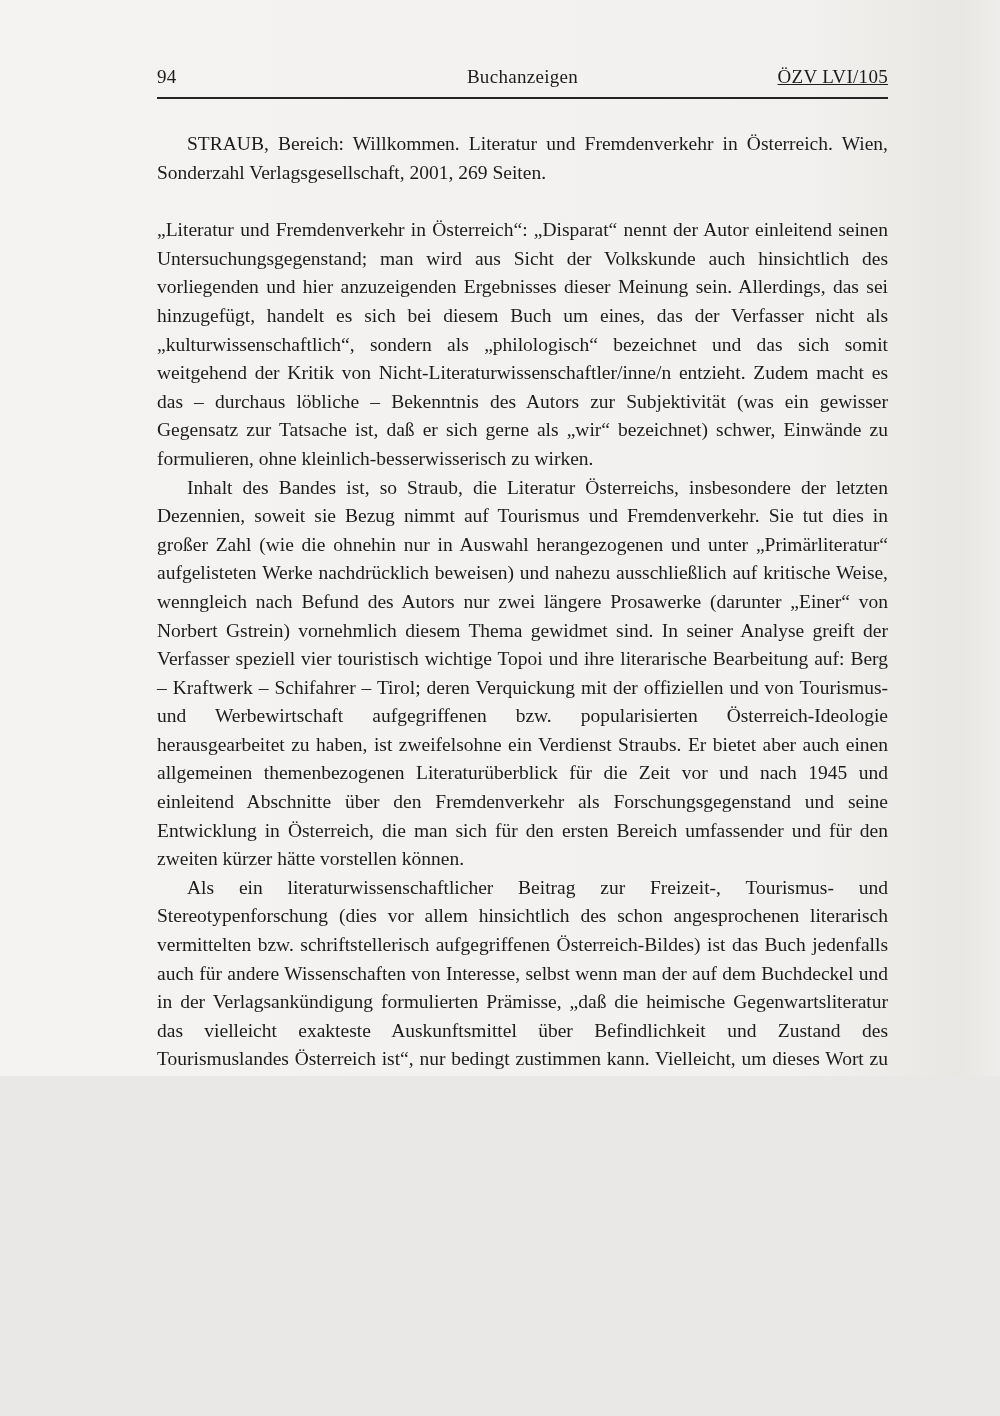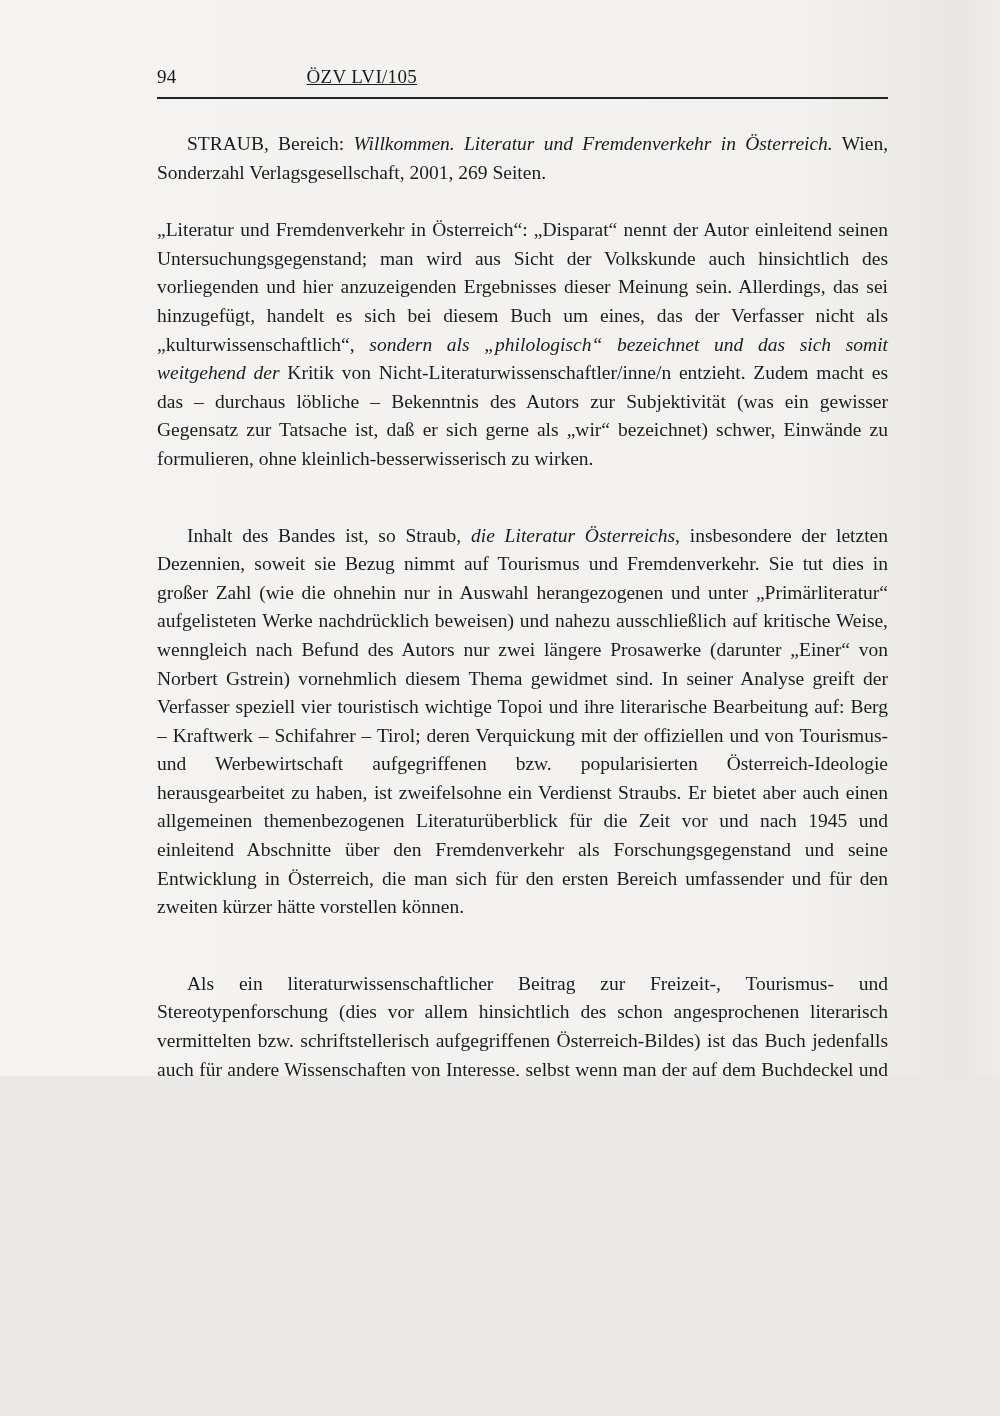--- a/index.html
+++ b/index.html
@@ -37,31 +37,32 @@
     line-height: 28.6px;
     text-align: justify;
     color: #1c1c1c;
   }
   .citation {
     margin-top: 31px;
     margin-bottom: 29px;
     text-indent: 30px;
   }
   .review-body p { margin: 0; }
-  .review-body p.indent { text-indent: 30px; margin-top: 48px; }
-  .it { font-style: italic; }
+  .review-body p.indent { text-indent: 30px; }
+  .it { }
 </style>
 </head>
 <body>
 
 <div class="page">
   <div class="content">
 
     <div class="header-row">
       <span class="header-left">94</span>
+      <span class="header-center">Buchanzeigen</span>
       <span class="header-right">ÖZV LVI/105</span>
     </div>
 
     <div class="header-rule"></div>
 
     <p class="citation"><span>STRAUB, Bereich: </span><span class="it">Willkommen. Literatur und Fremdenverkehr in Österreich.</span><span> Wien, Sonderzahl Verlagsgesellschaft, 2001, 269 Seiten.</span></p>
 
     <div class="review-body">
         <p class=""><span>„Literatur und Fremdenverkehr in Österreich“: „Disparat“ nennt der Autor einleitend seinen Untersuchungsgegenstand; man wird aus Sicht der Volkskunde auch hinsichtlich des vorliegenden und hier anzuzeigenden Ergebnisses dieser Meinung sein. Allerdings, das sei hinzugefügt, handelt es sich bei diesem Buch um eines, das der Verfasser nicht als „kulturwissenschaftlich“, </span><span class="it">sondern als „philologisch“ bezeichnet und das sich somit weitgehend der </span><span>Kritik von Nicht-Literaturwissenschaftler/inne/n entzieht. Zudem macht es das – durchaus löbliche – Bekenntnis des Autors zur Subjektivität (was ein gewisser Gegensatz zur Tatsache ist, daß er sich gerne als „wir“ bezeichnet) schwer, Einwände zu formulieren, ohne kleinlich-besserwisserisch zu wirken.</span></p>
         <p class="indent"><span>Inhalt des Bandes ist, so Straub, </span><span class="it">die Literatur Österreichs</span><span>, insbesondere der letzten Dezennien, soweit sie Bezug nimmt auf Tourismus und Fremdenverkehr. Sie tut dies in großer Zahl (wie die ohnehin nur in Auswahl herangezogenen und unter „Primärliteratur“ aufgelisteten Werke nachdrücklich beweisen) und nahezu ausschließlich auf kritische Weise, wenngleich nach Befund des Autors nur zwei längere Prosawerke (darunter „Einer“ von Norbert Gstrein) vornehmlich diesem Thema gewidmet sind. In seiner Analyse greift der Verfasser speziell vier touristisch wichtige Topoi und ihre literarische Bearbeitung auf: Berg – Kraftwerk – Schifahrer – Tirol; deren Verquickung mit der offiziellen und von Tourismus- und Werbewirtschaft aufgegriffenen bzw. popularisierten Österreich-Ideologie herausgearbeitet zu haben, ist zweifelsohne ein Verdienst Straubs. Er bietet aber auch einen allgemeinen themenbezogenen Literaturüberblick für die Zeit vor und nach 1945 und einleitend Abschnitte über den Fremdenverkehr als Forschungsgegenstand und seine Entwicklung in Österreich, die man sich für den ersten Bereich umfassender und für den zweiten kürzer hätte vorstellen können.</span></p>

